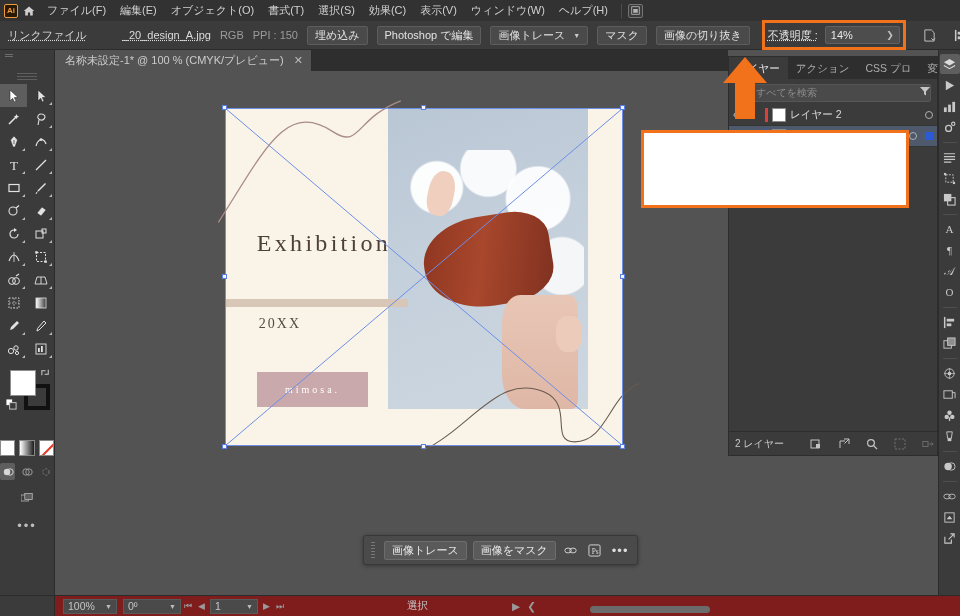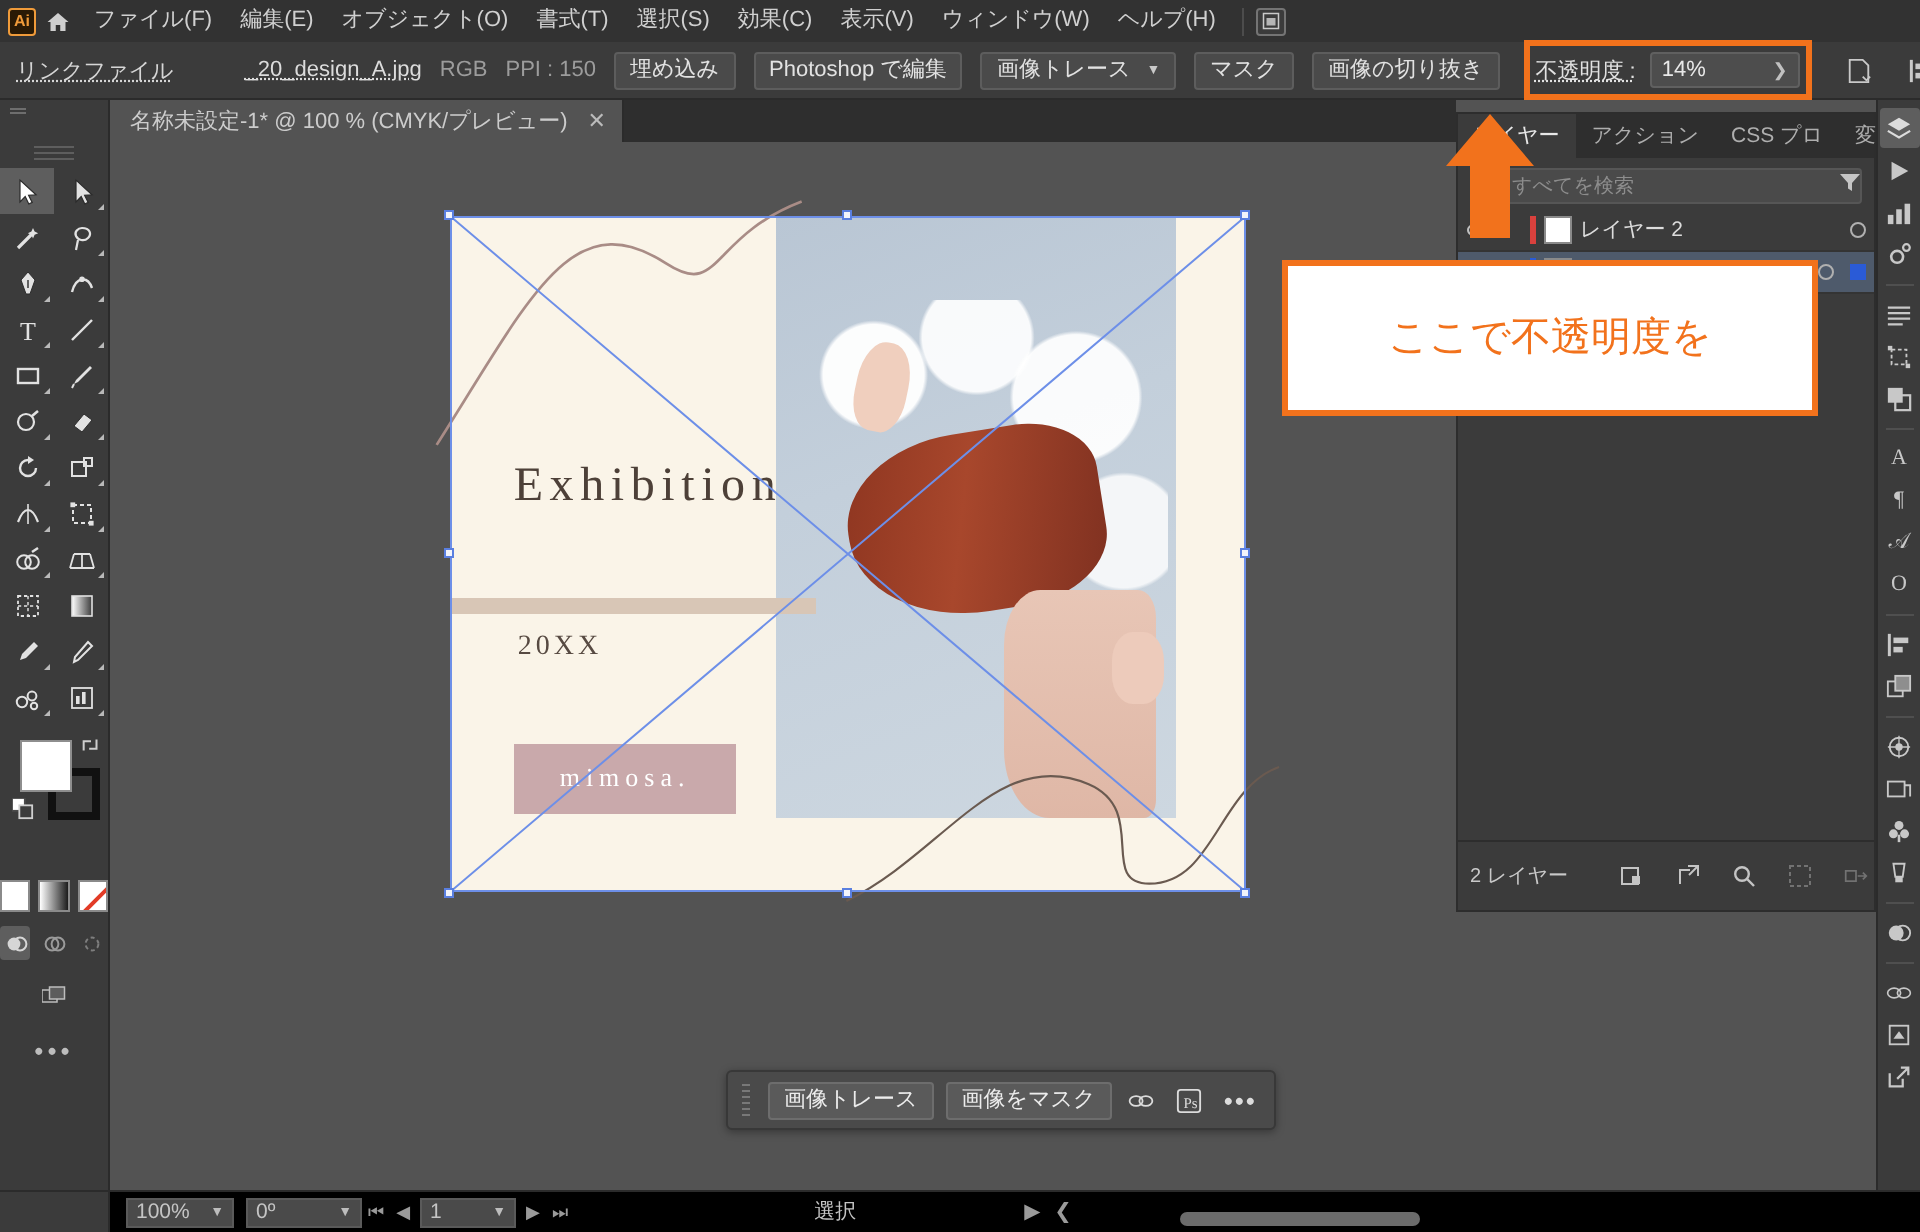--- a/index.html
+++ b/index.html
@@ -232,21 +232,21 @@
     position:absolute; left:8.5%; top:61.5%;
     font-family:"Liberation Serif","DejaVu Serif",serif;
     font-size:14px; color:#574a42; letter-spacing:2px;
   }
   .mimosa-box {
     position:absolute; left:8%; top:78%; width:28%; height:10.5%;
     background:#c9a9ab; display:flex; align-items:center; justify-content:center;
   }
   .mimosa-box span {
     font-family:"Liberation Serif","DejaVu Serif",serif;
-    font-size:13px; color:#fff; letter-spacing:3px;
+    font-size:10px; color:#fff; letter-spacing:3px;
   }
   
   #sel-overlay { position:absolute; left:0; top:0; width:100%; height:100%; }
   .handle {
     position:absolute; width:5px; height:5px; background:#f2f4fb;
     border:1px solid #5a7fe0;
   }
   .float-toolbar {
     position:absolute; left:308px; top:464px; height:30px;
     background:#4a4a4a; border:1px solid #383838; border-radius:3px;
@@ -301,21 +301,21 @@
   .eye { width:12px; height:12px; flex:none; }
   .lockcell { width:12px; height:12px; flex:none; }
   .colorbar { width:3px; height:14px; flex:none; }
   .thumb { width:14px; height:14px; background:#fff; border:1px solid #8a8a8a; flex:none; }
   .lname { font-size:10.5px; color:#dcdcdc; white-space:nowrap; flex:1; }
   .circ {
     width:8px; height:8px; border:1px solid #b0b0b0; border-radius:50%; flex:none;
   }
   .sq-sel { width:8px; height:8px; background:#2a5bd7; flex:none; margin-left:4px; }
   .panel-footer {
-    position:absolute; left:0; right:0; bottom:0; height:35px; background:#3b3b3b;
+    position:absolute; left:0; right:0; bottom:0; height:24px; background:#3b3b3b;
     border-top:1px solid #2d2d2d; display:flex; align-items:center; padding:0 6px; gap:16px;
   }
   .pf-count { font-size:10px; color:#c9c9c9; margin-right:10px; white-space:nowrap; }
   .pf-ico { width:14px; height:14px; display:flex; align-items:center; justify-content:center; }
   .pf-ico svg { width:12px; height:12px; }
   .pf-ico.dim { opacity:.4; }
 
   
   #rail {
     position:absolute; right:0; top:50px; width:22px; bottom:21px;
@@ -339,21 +339,21 @@
     display:flex; flex-direction:column; align-items:center; justify-content:center;
   }
   #annot-box div {
     color:#f2721c; font-size:20px; line-height:1.35; white-space:nowrap;
     font-family:"Liberation Sans","DejaVu Sans",sans-serif;
   }
 
   
   #statusbar {
     position:absolute; left:0; bottom:0; width:960px; height:21px;
-    background:#000000; border-top:1px solid #2b2b2b;
+    background:#7f1d1d; border-top:1px solid #2b2b2b;
     display:flex; align-items:center; font-size:10.5px; color:#c5c5c5;
   }
   .sb-stub { width:55px; height:21px; background:#3b3b3b; border-right:1px solid #2b2b2b; }
   .sb-zoom {
     width:54px; height:15px; background:#4a4a4a; border:1px solid #5a5a5a;
     display:flex; align-items:center; padding:0 4px; margin-left:8px;
   }
   .sb-rot {
     width:58px; height:15px; background:#4a4a4a; border:1px solid #5a5a5a;
     display:flex; align-items:center; padding:0 4px; margin-left:6px;
@@ -976,21 +976,20 @@
           <path d="M2 5 L2 12 L9 12 L9 8" fill="none" stroke="#c8c8c8" stroke-width="1.2"></path>
           <path d="M6 8 L12 2 M8 2 L12 2 L12 6" fill="none" stroke="#c8c8c8" stroke-width="1.2"></path>
         </svg>
     </div>
   </div>
 
   <svg id="annot-arrow" viewBox="0 0 46 62">
     <path d="M23 0 L45 26 L33 26 L33 62 L13 62 L13 26 L1 26 Z" fill="#f2721c"></path>
   </svg>
   <div id="annot-box">
-    <div>ここで不透明度を</div>
   </div>
 
   <div id="statusbar">
     <div class="sb-stub"></div>
     <div class="sb-zoom">
       <span>100%</span>
       <span class="sb-caret">▼</span>
     </div>
     <div class="sb-rot">
       <span>0º</span>

